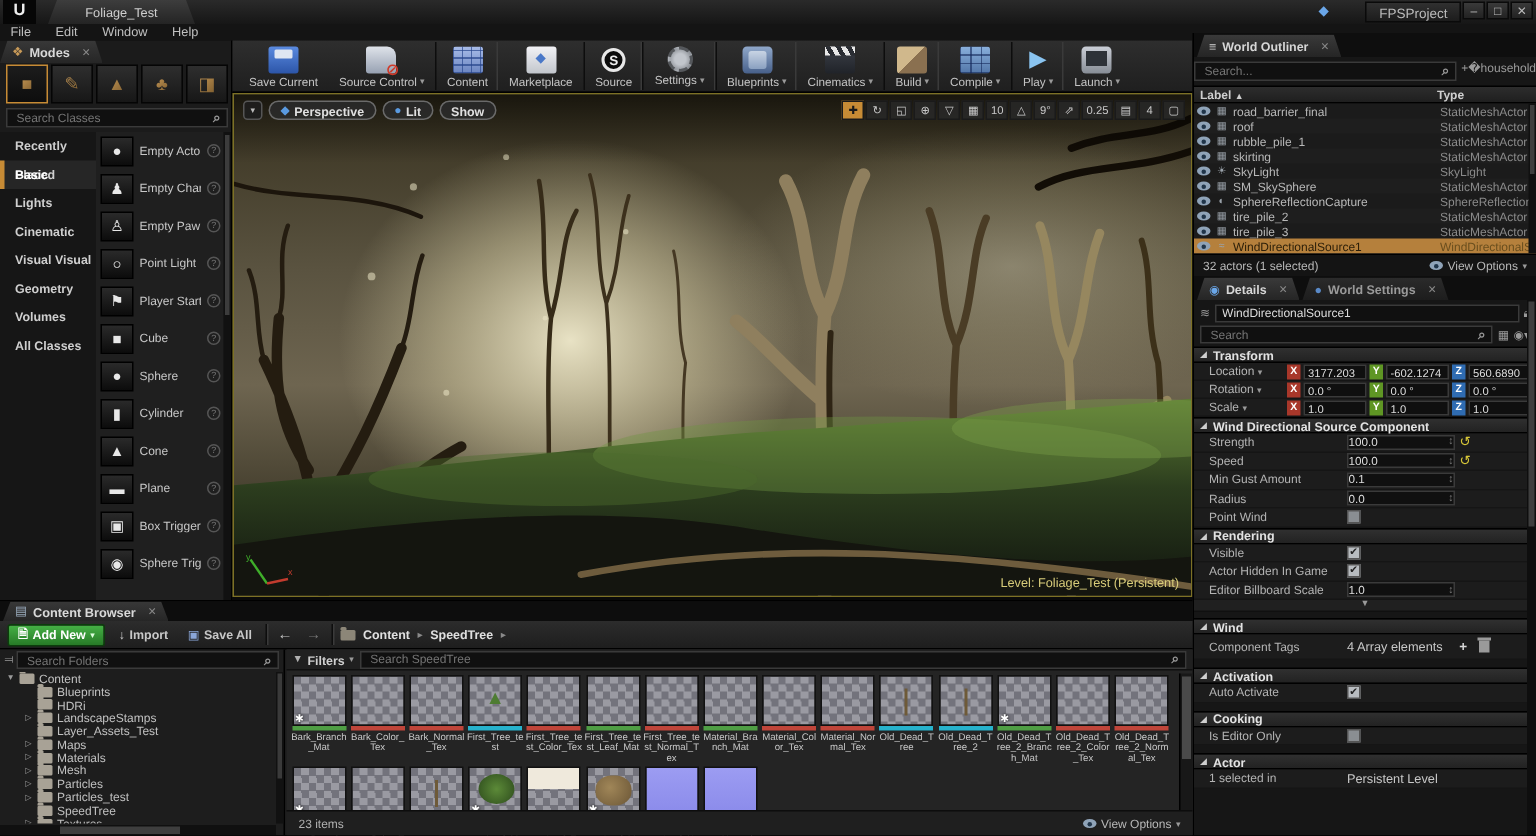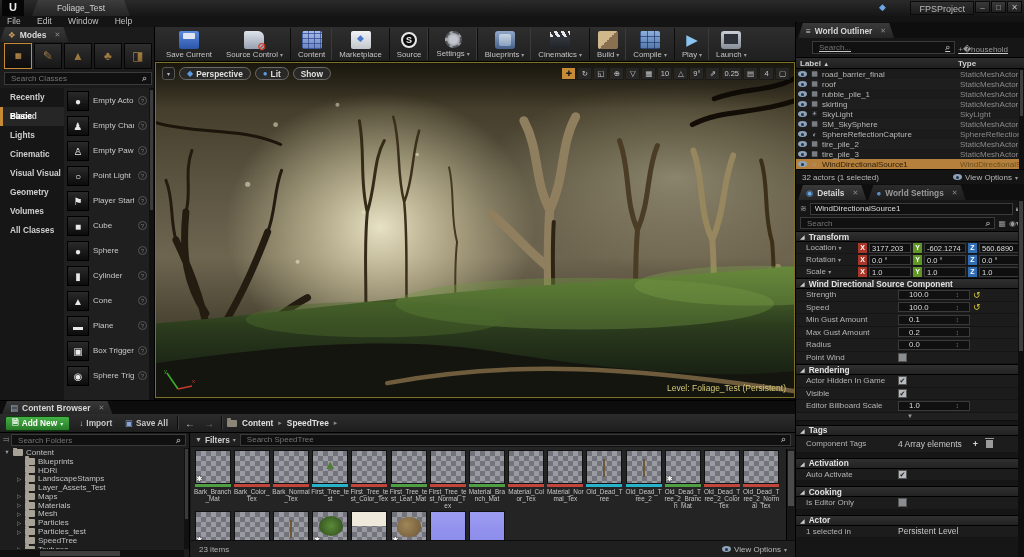--- a/index.html
+++ b/index.html
@@ -80,21 +80,21 @@
   .vpt{height:13px;min-width:15px;padding:0 2px;background:rgba(40,40,40,.85);border:1px solid #1a1a1a;color:#c8c8c8;font-size:7.5px;text-align:center;line-height:12px;}
   .vpt.on{background:#c78b35;color:#1a1a1a;}
   #vp-level{right:8px;bottom:4px;color:#d8cc7a;font-size:8.5px;}
   #gizmo{left:6px;bottom:4px;}
 
   
   #rightpanel{left:795px;top:22px;width:229px;height:535px;background:#161616;border-left:1px solid #000;}
   .rp-tabstrip{height:16px;background:#0e0e0e;display:flex;align-items:flex-end;gap:2px;padding:1px 2px 0;}
   .rp-tab{height:15px;display:inline-flex;align-items:center;gap:4px;padding:0 8px;background:linear-gradient(#3a3a3a,#252525);clip-path:polygon(0 100%,5px 0,calc(100% - 5px) 0,100% 100%);color:#d6d6d6;font-weight:bold;font-size:8.3px;}
   .rp-tab.dim{background:linear-gradient(#2b2b2b,#1d1d1d);color:#9a9a9a;}
-  #ol-search{margin:3px 16px;height:13px;display:flex;gap:3px;align-items:flex-end;text-decoration:underline;}
+  #ol-search{margin:3px 0;height:13px;display:flex;gap:3px;align-items:flex-start;}
   #ol-head{height:12px;background:linear-gradient(#2d2d2d,#1f1f1f);border-top:1px solid #000;border-bottom:1px solid #000;display:flex;align-items:center;padding:0 4px;color:#cfcfcf;font-weight:bold;font-size:8px;}
   #ol-rows{height:100px;overflow:hidden;position:relative;background:#1b1b1b;}
   .ol-row{height:10px;display:flex;align-items:center;gap:3px;padding:0 2px;color:#b8b8b8;font-size:8px;}
   .ol-row:nth-child(odd){background:#1e1e1e;}
   .ol-row.sel{background:#b5803c;color:#2a1d08;}
   .ol-row.sel .ol-type{color:#6a4e1e;}
   .eye{width:9px;height:6px;border-radius:50%;background:#8fa3b8;position:relative;flex:none;}
   .eye::after{content:"";position:absolute;left:3px;top:1.5px;width:3px;height:3px;border-radius:50%;background:#20354a;}
   .olglyph{width:9px;text-align:center;color:#9aa2aa;font-size:7px;flex:none;}
   .ol-label{flex:1;white-space:nowrap;overflow:hidden;}
@@ -106,21 +106,21 @@
 
   #dt-name{margin:2px 4px;height:13px;display:flex;align-items:center;gap:3px;}
   #dt-name input{flex:1;height:12px;background:#101010;border:1px solid #3a3a3a;color:#ddd;font-size:8px;padding:0 4px;}
   #dt-search{margin:0 4px 2px;height:12px;display:flex;align-items:center;gap:3px;}
   .miniic{color:#9a9a9a;font-size:8px;}
   .sec-h{height:11px;background:linear-gradient(#303030,#222);border-top:1px solid #000;border-bottom:1px solid #000;color:#e2e2e2;font-weight:bold;font-size:8.3px;display:flex;align-items:center;gap:4px;padding:0 4px;}
   .sec-arrow{font-size:6px;color:#cfcfcf;}
   .prop-row{min-height:12.5px;display:flex;align-items:center;padding:0 0 0 10px;background:#1c1c1c;border-bottom:1px solid #151515;}
   .prop-label{width:92px;color:#b4b4b4;font-size:8px;flex:none;}
   .prop-val{flex:1;display:flex;align-items:center;gap:3px;}
-  .numbox{width:72px;height:10px;background:#101010;border:1px solid #3a3a3a;color:#ddd;font-size:7.8px;display:flex;align-items:center;padding:0 10px;}
+  .numbox{width:72px;height:10px;background:#101010;border:1px solid #3a3a3a;color:#ddd;font-size:7.8px;display:flex;align-items:center;padding:0 0;}
   .numbox b{flex:1;font-weight:normal;}
   .spin{color:#777;font-size:7px;}
   .checkbox{width:9px;height:9px;background:#b8bcc0;border:1px solid #555;color:#222;font-size:7px;line-height:8px;text-align:center;}
   .checkbox.off{background:#8a8e92;}
   .revert{color:#d8c838;font-size:9px;}
   .atool{color:#d8d8d8;font-weight:bold;font-size:9px;margin-left:8px;}
   .atrash{width:7px;height:8px;background:#9a9a9a;margin-left:5px;position:relative;}
   .atrash::before{content:"";position:absolute;left:-1px;top:-2px;width:9px;height:1.5px;background:#9a9a9a;}
   .t-row{height:12px;display:flex;align-items:center;padding-left:10px;background:#1c1c1c;border-bottom:1px solid #151515;gap:2px;}
   .t-lab{width:50px;color:#b4b4b4;font-size:8px;flex:none;}
@@ -726,30 +726,20 @@
           <span class="prop-label">Min Gust Amount</span>
           <span class="prop-val">
             <span class="numbox">
               <b>0.1</b>
               <span class="spin">↕</span>
             </span>
 
           </span>
         </div>
 
-        <div class="prop-row">
-          <span class="prop-label">Max Gust Amount</span>
-          <span class="prop-val">
-            <span class="numbox">
-              <b>0.2</b>
-              <span class="spin">↕</span>
-            </span>
-
-          </span>
-        </div>
 
         <div class="prop-row">
           <span class="prop-label">Radius</span>
           <span class="prop-val">
             <span class="numbox">
               <b>0.0</b>
               <span class="spin">↕</span>
             </span>
 
           </span>
@@ -765,29 +755,29 @@
         </div>
       </div>
 
     <div class="sec-h">
         <span class="sec-arrow">◢</span>
         <span>Rendering</span>
       </div>
     <div>
 
         <div class="prop-row">
+          <span class="prop-label">Visible</span>
+          <span class="prop-val">
+
+            <span class="checkbox"><span>✔</span></span>
+          </span>
+        </div>
+
+        <div class="prop-row">
           <span class="prop-label">Actor Hidden In Game</span>
-          <span class="prop-val">
-
-            <span class="checkbox"><span>✔</span></span>
-          </span>
-        </div>
-
-        <div class="prop-row">
-          <span class="prop-label">Visible</span>
           <span class="prop-val">
 
             <span class="checkbox"><span>✔</span></span>
           </span>
         </div>
 
         <div class="prop-row">
           <span class="prop-label">Editor Billboard Scale</span>
           <span class="prop-val">
             <span class="numbox">
@@ -795,21 +785,21 @@
               <span class="spin">↕</span>
             </span>
 
           </span>
         </div>
       </div>
     <div class="expander">▼</div>
 
     <div class="sec-h" style="margin-top:4px">
         <span class="sec-arrow">◢</span>
-        <span>Tags</span>
+        <span>Wind</span>
       </div>
     <div>
 
         <div class="prop-row" style="min-height:17px">
           <span class="prop-label">Component Tags</span>
           <span class="prop-val">
             <span>4 Array elements</span>
             <span class="atool">+</span>
             <span class="atrash"></span>
           </span>

